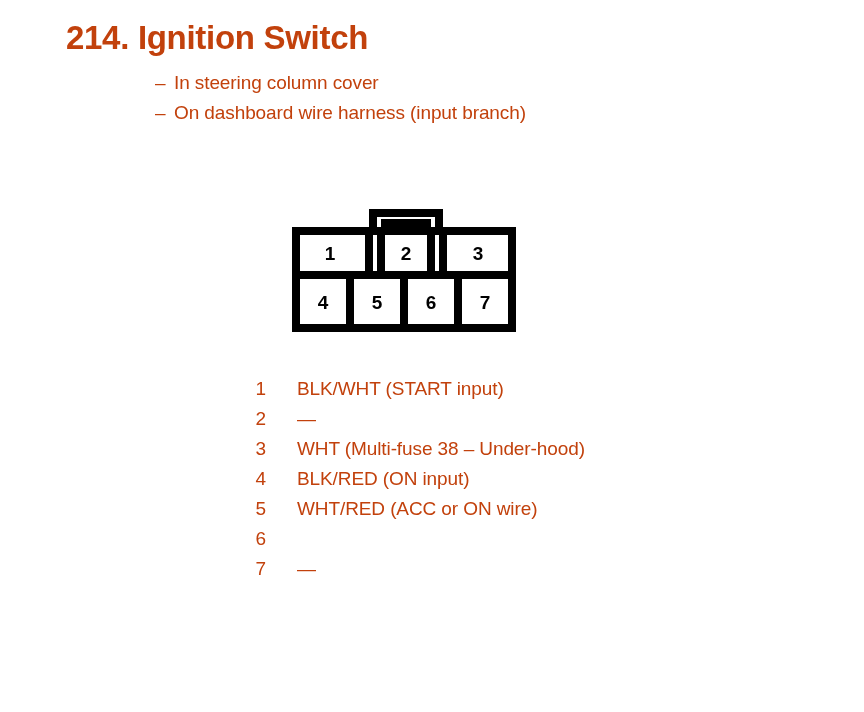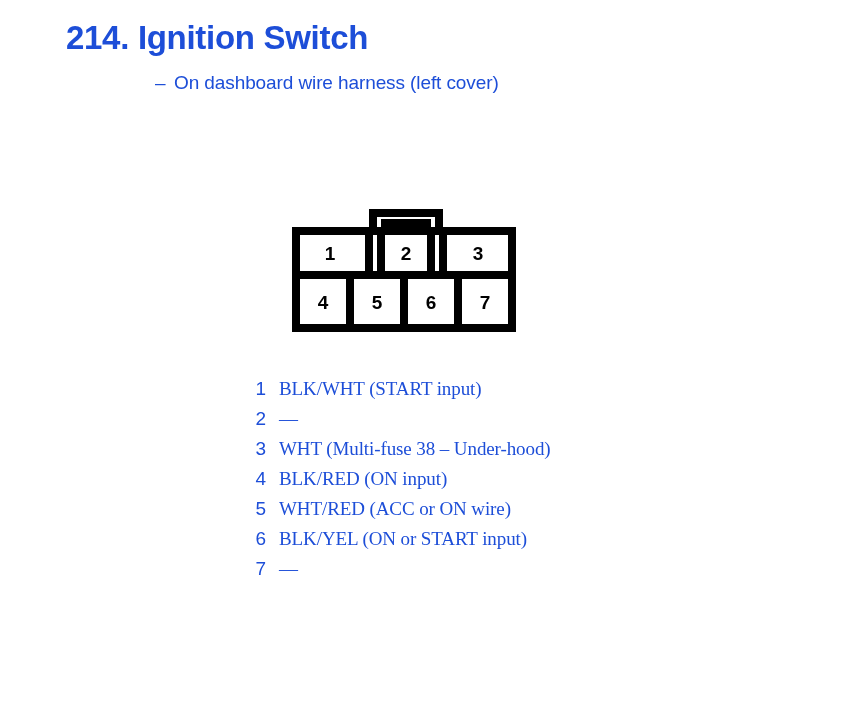--- a/index.html
+++ b/index.html
@@ -6,21 +6,21 @@
     margin: 0;
     padding: 0;
     background: #ffffff;
   }
   #page {
     position: relative;
     width: 708px;
     height: 712px;
     background: #ffffff;
     font-family: "Liberation Sans", sans-serif;
-    color: #1d4ed8;
+    color: #c2410c;
     overflow: hidden;
   }
 
   
   #title-block {
     position: absolute;
     left: 66px;
     top: 18px;
     white-space: nowrap;
   }
@@ -71,36 +71,38 @@
     line-height: 30px;
     white-space: nowrap;
     letter-spacing: -0.1px;
   }
   .pin-num {
     width: 18px;
     text-align: right;
     flex: none;
   }
   .pin-desc {
-    margin-left: 13px;
-    font-family: Liberation Serif, serif;
+    margin-left: 31px;
   }
 </style>
 </head>
 <body>
 
 <div id="page">
 
   <div id="title-block">
     <div id="page-title">214. Ignition Switch</div>
   </div>
 
   <div id="notes">
     <div class="note-line">
-      <span class="note-dash">–</span><span>On dashboard wire harness (left cover)</span>
+      <span class="note-dash">–</span><span>In steering column cover</span>
+    </div>
+    <div class="note-line">
+      <span class="note-dash">–</span><span>On dashboard wire harness (input branch)</span>
     </div>
   </div>
 
   <div id="connector">
     <svg id="conn-svg" width="224" height="134" viewBox="0 0 224 134">
       <g fill="none" stroke="#000000" stroke-width="8" stroke-linejoin="miter" stroke-linecap="butt">
 
         <path d="M 81 33 L 81 15 L 147 15 L 147 33"></path>
 
         <path d="M 93 33 L 93 25 L 135 25 L 135 33"></path>
@@ -146,21 +148,20 @@
     <div class="pin-row">
       <span class="pin-num">4</span>
       <span class="pin-desc">BLK/RED (ON input)</span>
     </div>
     <div class="pin-row">
       <span class="pin-num">5</span>
       <span class="pin-desc">WHT/RED (ACC or ON wire)</span>
     </div>
     <div class="pin-row">
       <span class="pin-num">6</span>
-      <span class="pin-desc">BLK/YEL (ON or START input)</span>
     </div>
     <div class="pin-row">
       <span class="pin-num">7</span>
       <span class="pin-desc">—</span>
     </div>
   </div>
 
 </div>
 
 </body></html>

